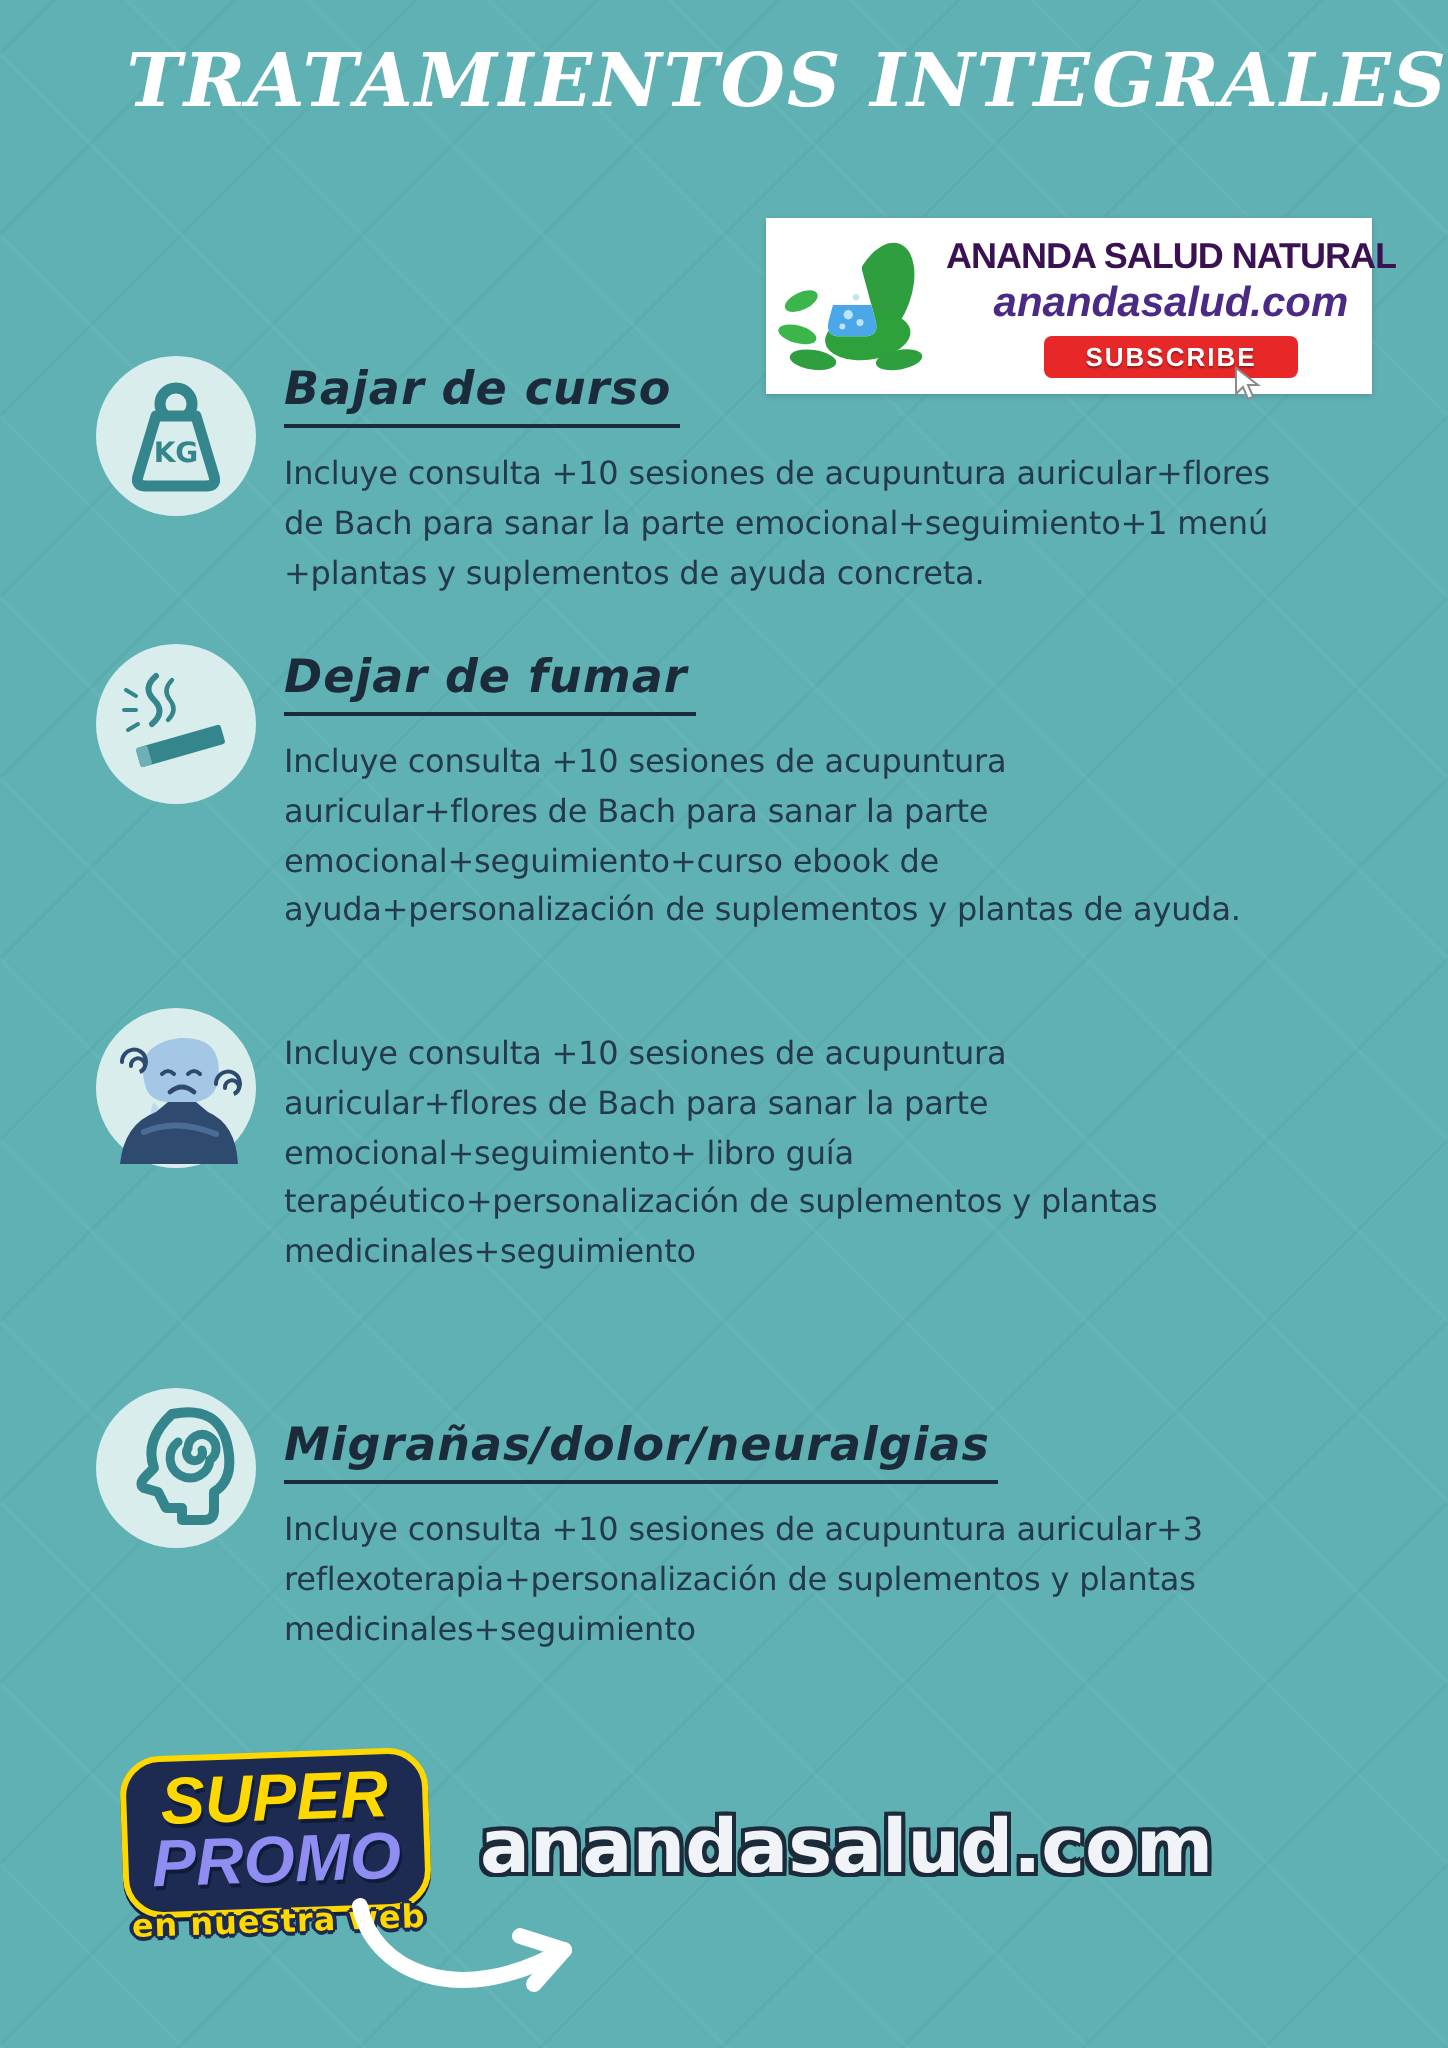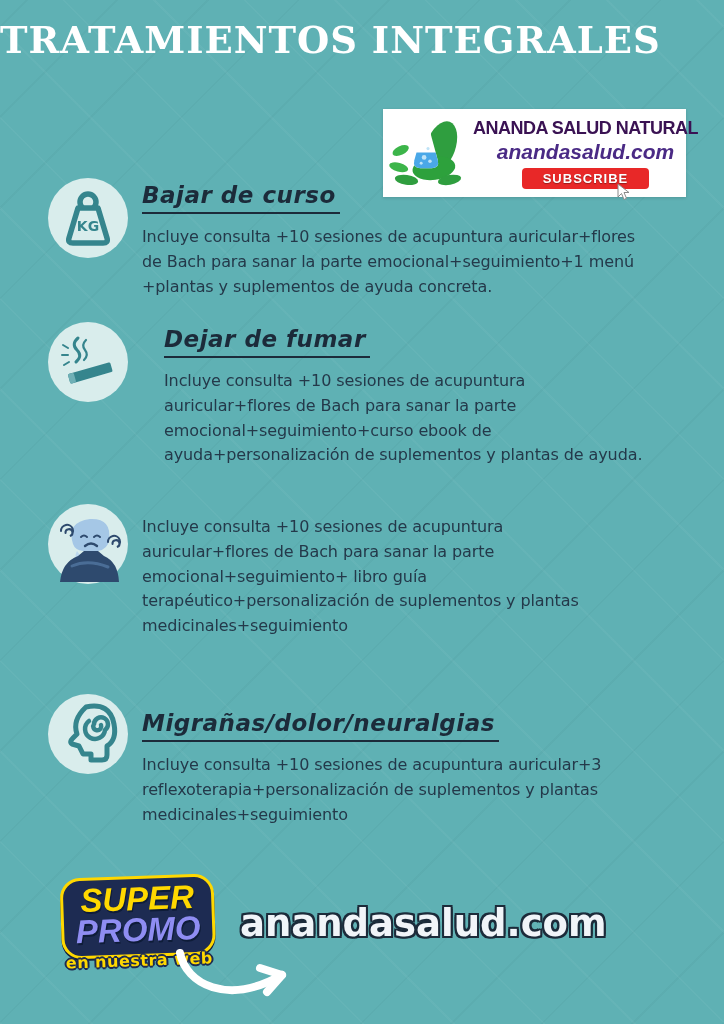--- a/index.html
+++ b/index.html
@@ -8,22 +8,22 @@
     position:relative; width:724px; height:1024px; overflow:hidden;
     background-color:#5fb1b4;
     background-image:
       repeating-linear-gradient(45deg, rgba(255,255,255,0.035) 0 2px, transparent 2px 64px),
       repeating-linear-gradient(-45deg, rgba(0,40,40,0.03) 0 2px, transparent 2px 64px);
     font-family:"DejaVu Sans", sans-serif;
   }
   
   .title {
     position:absolute; top:18px; left:0; width:100%;
-    text-align:left; color:#ffffff;
-    font-family:"DejaVu Serif", serif; font-weight:bold;
+    text-align:right; color:#ffffff;
+    font-family:"DejaVu Serif", serif; font-style:italic; font-weight:bold;
     font-size:37px; letter-spacing:1px;
   }
   .subtitle {
     position:absolute; top:70px; left:0; width:100%;
     text-align:center; color:#ffffff;
     font-style:italic; font-weight:bold; font-size:20px; letter-spacing:0.5px;
   }
   
   .logo-banner {
     position:absolute; left:383px; top:109px; width:303px; height:88px;
@@ -44,21 +44,21 @@
   .subscribe-btn {
     display:inline-block; background:#e82828; color:#ffffff;
     border:none; border-radius:4px; padding:3px 21px;
     font-family:"Liberation Sans", sans-serif; font-weight:bold;
     font-size:13px; letter-spacing:1px; cursor:pointer;
     text-shadow:0 1px 1px rgba(0,0,0,0.35);
   }
   .cursor-icon { position:absolute; right:18px; bottom:-12px; width:16px; height:18px; }
   
   .section { position:absolute; left:48px; width:640px; display:flex; }
-  .sec-1 { top:178px; } .sec-2 { top:322px;gap:22px; } .sec-3 { top:504px; } .sec-4 { top:694px; }
+  .sec-1 { top:178px; } .sec-2 { top:322px; } .sec-3 { top:504px; } .sec-4 { top:694px; }
   .icon-circle {
     flex:0 0 auto; width:80px; height:80px; border-radius:50%;
     background:#d9edec; display:flex; align-items:center; justify-content:center;
   }
   .section-content { margin-left:14px; width:582px; }
   .section-heading {
     display:inline-block; color:#1c2b3a;
     font-weight:bold; font-style:italic; font-size:23px;
     border-bottom:2.5px solid #1c2b3a; padding:0 4px 4px 0;
     margin-top:4px; letter-spacing:0.5px;

